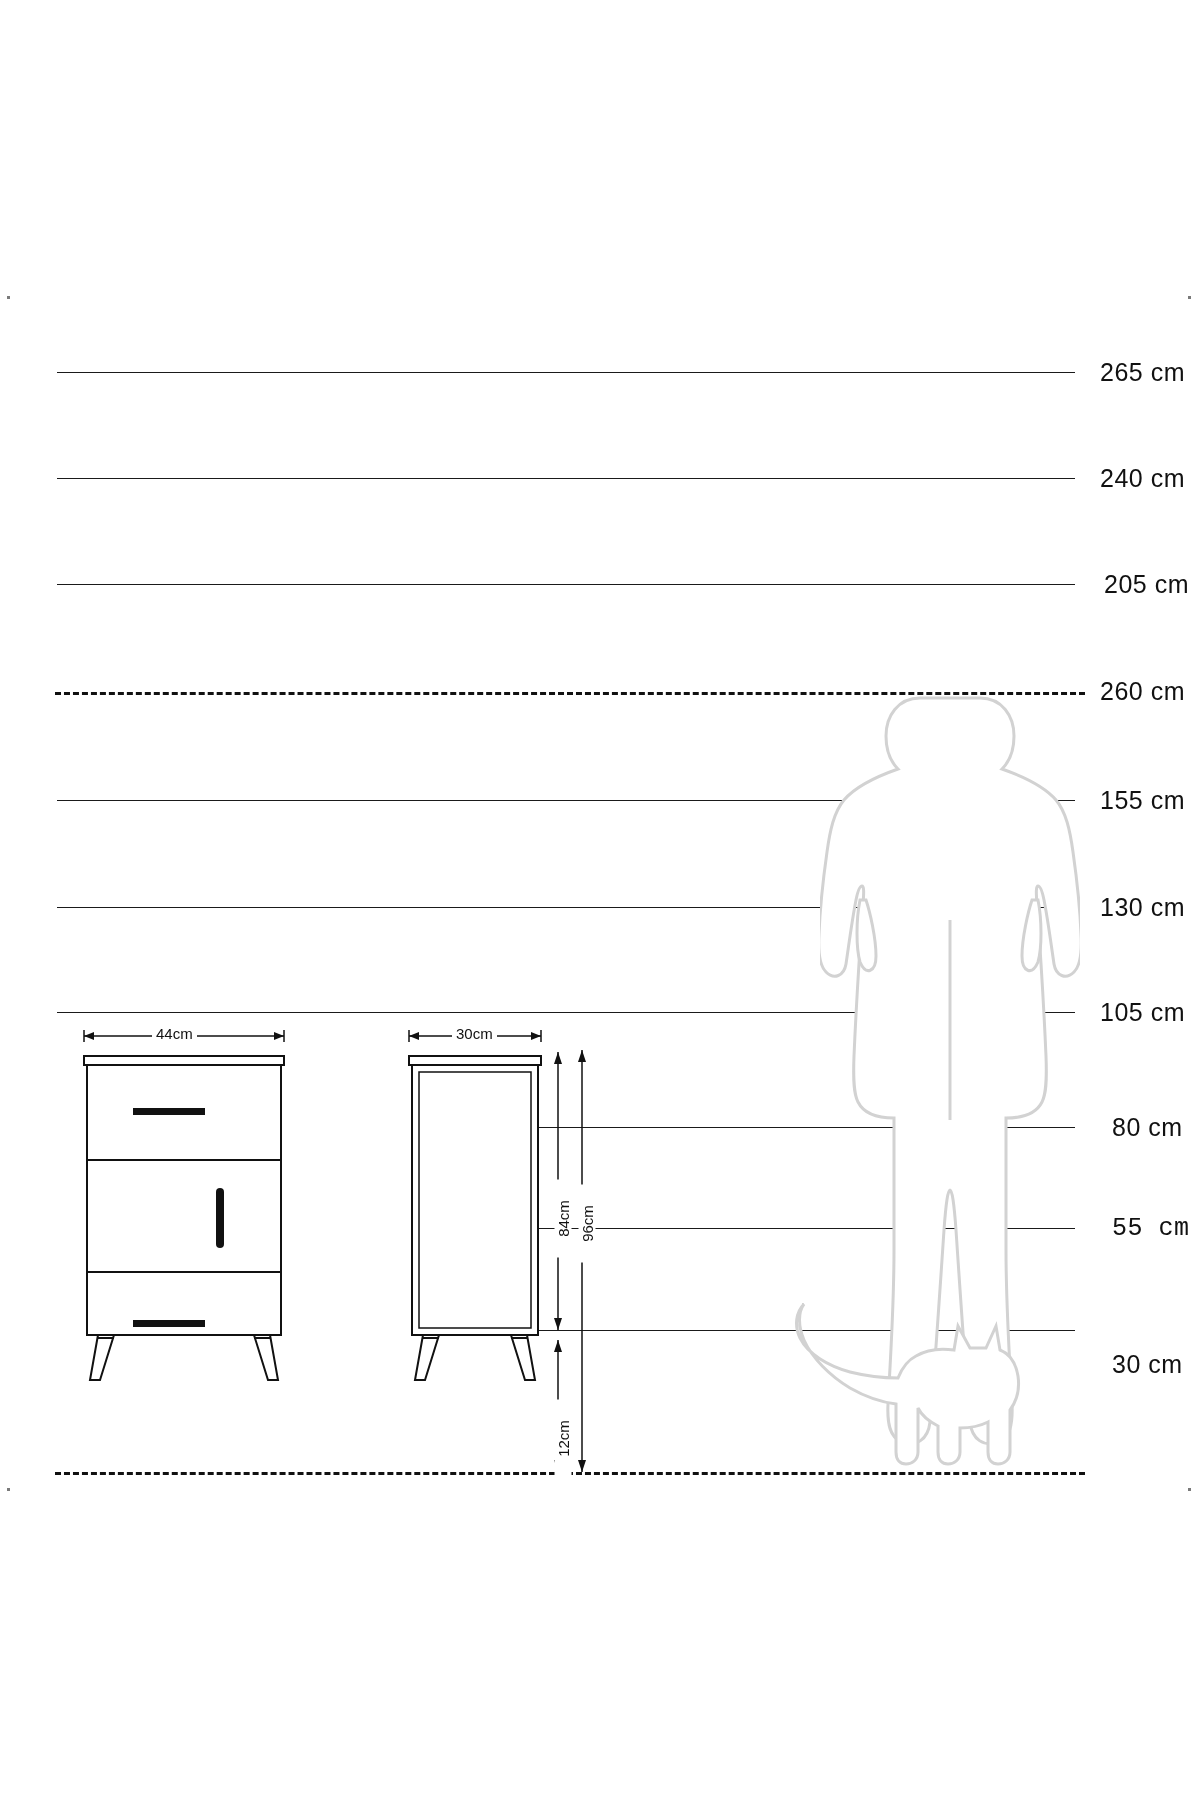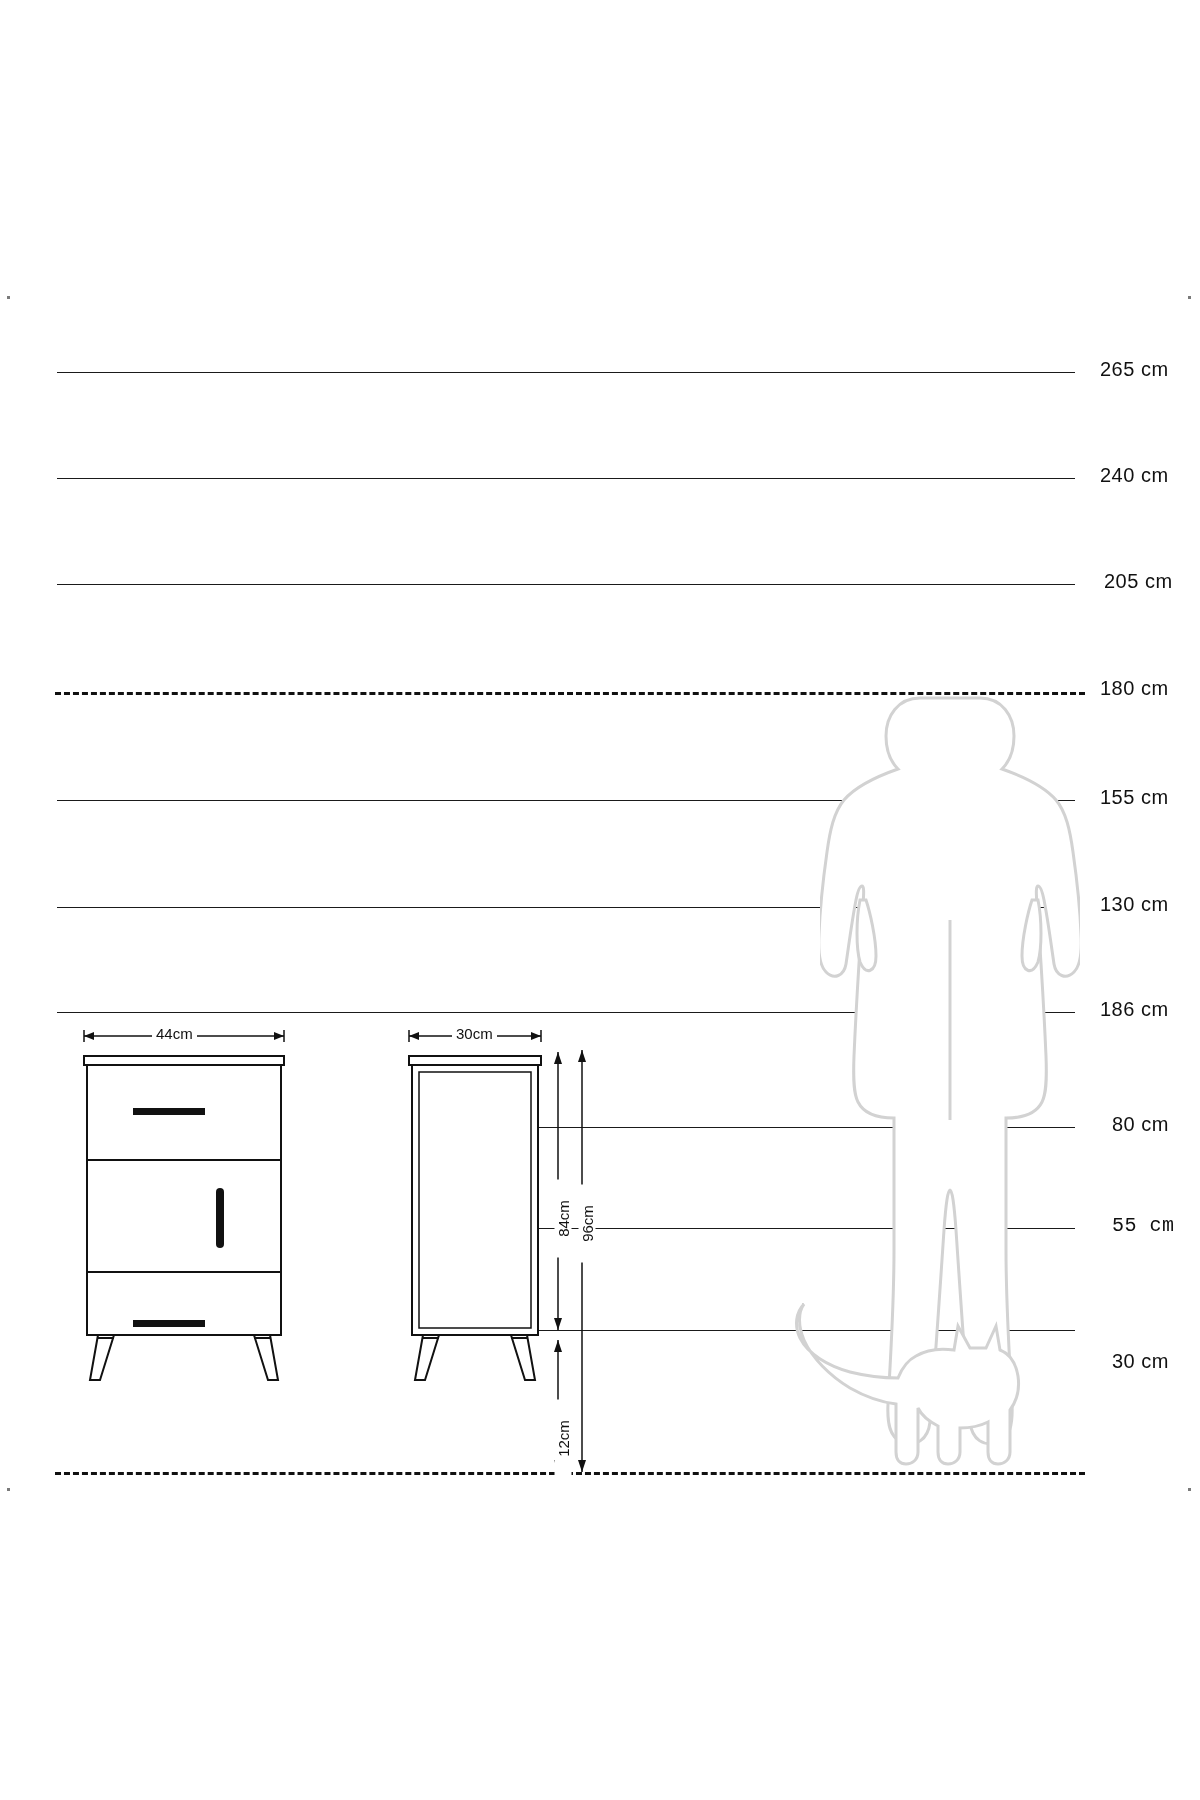--- a/index.html
+++ b/index.html
@@ -27,21 +27,21 @@
     height: 3px;
     background: #7a7a7a;
   }
   .grid-line {
     position: absolute;
     height: 0;
     border-top: 1px solid #1a1a1a;
   }
   .grid-label {
     position: absolute;
-    font-size: 20px;
+    font-size: 25px;
     color: #111111;
     letter-spacing: 0.5px;
     white-space: nowrap;
     font-family: "Liberation Sans", sans-serif;
   }
   .ground-line, .dashed-line {
     position: absolute;
     height: 0;
     border-top: 3px dashed #111111;
   }
@@ -73,30 +73,30 @@
   <div class="grid-line" style="left:57px; top:372px; width:1018px;"></div>
   <div class="grid-label" style="left:1100px; top:358px;">265 cm</div>
 
   <div class="grid-line" style="left:57px; top:478px; width:1018px;"></div>
   <div class="grid-label" style="left:1100px; top:464px;">240 cm</div>
 
   <div class="grid-line" style="left:57px; top:584px; width:1018px;"></div>
   <div class="grid-label" style="left:1104px; top:570px;">205 cm</div>
 
   <div class="dashed-line" style="left:55px; top:692px; width:1030px;"></div>
-  <div class="grid-label" style="left:1100px; top:677px;">180 cm</div>
+  <div class="grid-label" style="left:1100px; top:677px;">260 cm</div>
 
   <div class="grid-line" style="left:57px; top:800px; width:1018px;"></div>
   <div class="grid-label" style="left:1100px; top:786px;">155 cm</div>
 
   <div class="grid-line" style="left:57px; top:907px; width:1018px;"></div>
   <div class="grid-label" style="left:1100px; top:893px;">130 cm</div>
 
   <div class="grid-line" style="left:57px; top:1012px; width:1018px;"></div>
-  <div class="grid-label" style="left:1100px; top:998px;">186 cm</div>
+  <div class="grid-label" style="left:1100px; top:998px;">105 cm</div>
 
   <div class="grid-line" style="left:538px; top:1127px; width:537px;"></div>
   <div class="grid-label" style="left:1112px; top:1113px;">80 cm</div>
 
   <div class="grid-line" style="left:538px; top:1228px; width:537px;"></div>
   <div class="grid-label" style="left:1112px; top:1214px;font-family:Liberation Mono, monospace;">55 cm</div>
 
   <div class="grid-line" style="left:538px; top:1330px; width:537px;"></div>
   <div class="grid-label" style="left:1112px; top:1316px;margin-top:34px;">30 cm</div>
 

